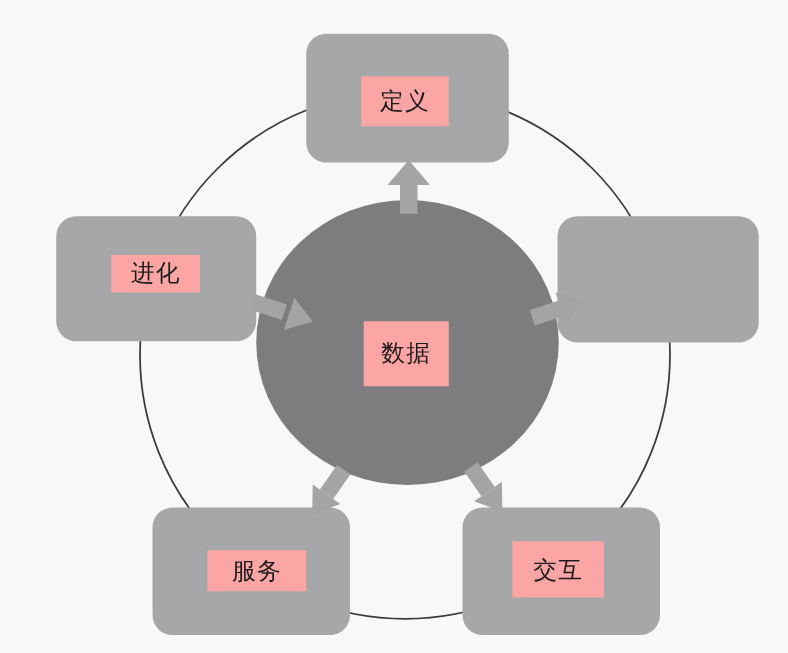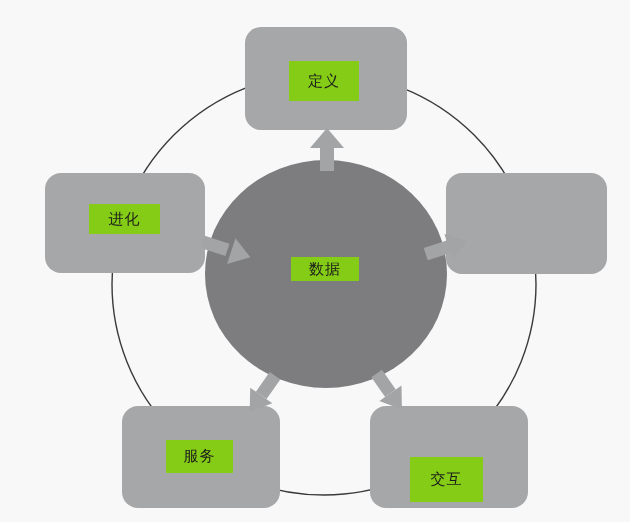--- a/index.html
+++ b/index.html
@@ -6,23 +6,23 @@
     body {
       width: 630px; height: 522px; overflow: hidden;
       background: #f8f8f8;
       font-family: "DejaVu Sans", "Liberation Sans", sans-serif;
       position: relative;
     }
     .stage { position: absolute; left: 0; top: 0; width: 630px; height: 522px; }
     svg.diagram { position: absolute; left: 0; top: 0; }
     .label {
       position: absolute;
-      background: #84cc16;
+      background: #fca5a5;
       color: #1c1c1c;
-      font-size: 15px;
+      font-size: 19px;
       display: flex; align-items: center; justify-content: center;
       letter-spacing: 1px;
       box-sizing: border-box;
     }
   </style>
 </head>
 <body>
 
 <div class="stage">
   <svg class="diagram" width="630" height="522" viewBox="0 0 630 522">
@@ -57,17 +57,17 @@
       <polygon points="286,368 306,381.5 286,395"></polygon>
     </g>
 
     <g fill="#a3a4a6" transform="rotate(55 382 382)">
       <rect x="372" y="375" width="24" height="13"></rect>
       <polygon points="396,368 416,381.5 396,395"></polygon>
     </g>
   </svg>
 
   <div class="label" style="left:289px; top:61px; width:70px; height:40px;">定义</div>
-  <div class="label" style="left:410px; top:433px; width:73px; height:45px;margin-top:24px;">交互</div>
-  <div class="label" style="left:166px; top:440px; width:67px; height:33px;">服务</div>
+  <div class="label" style="left:410px; top:433px; width:73px; height:45px;">交互</div>
+  <div class="label" style="left:166px; top:440px; width:79px; height:33px;">服务</div>
   <div class="label" style="left:89px; top:204px; width:71px; height:30px;">进化</div>
-  <div class="label" style="left:291px; top:257px; width:68px; height:24px;">数据</div>
+  <div class="label" style="left:291px; top:257px; width:68px; height:52px;">数据</div>
 </div>
 
 </body></html>

